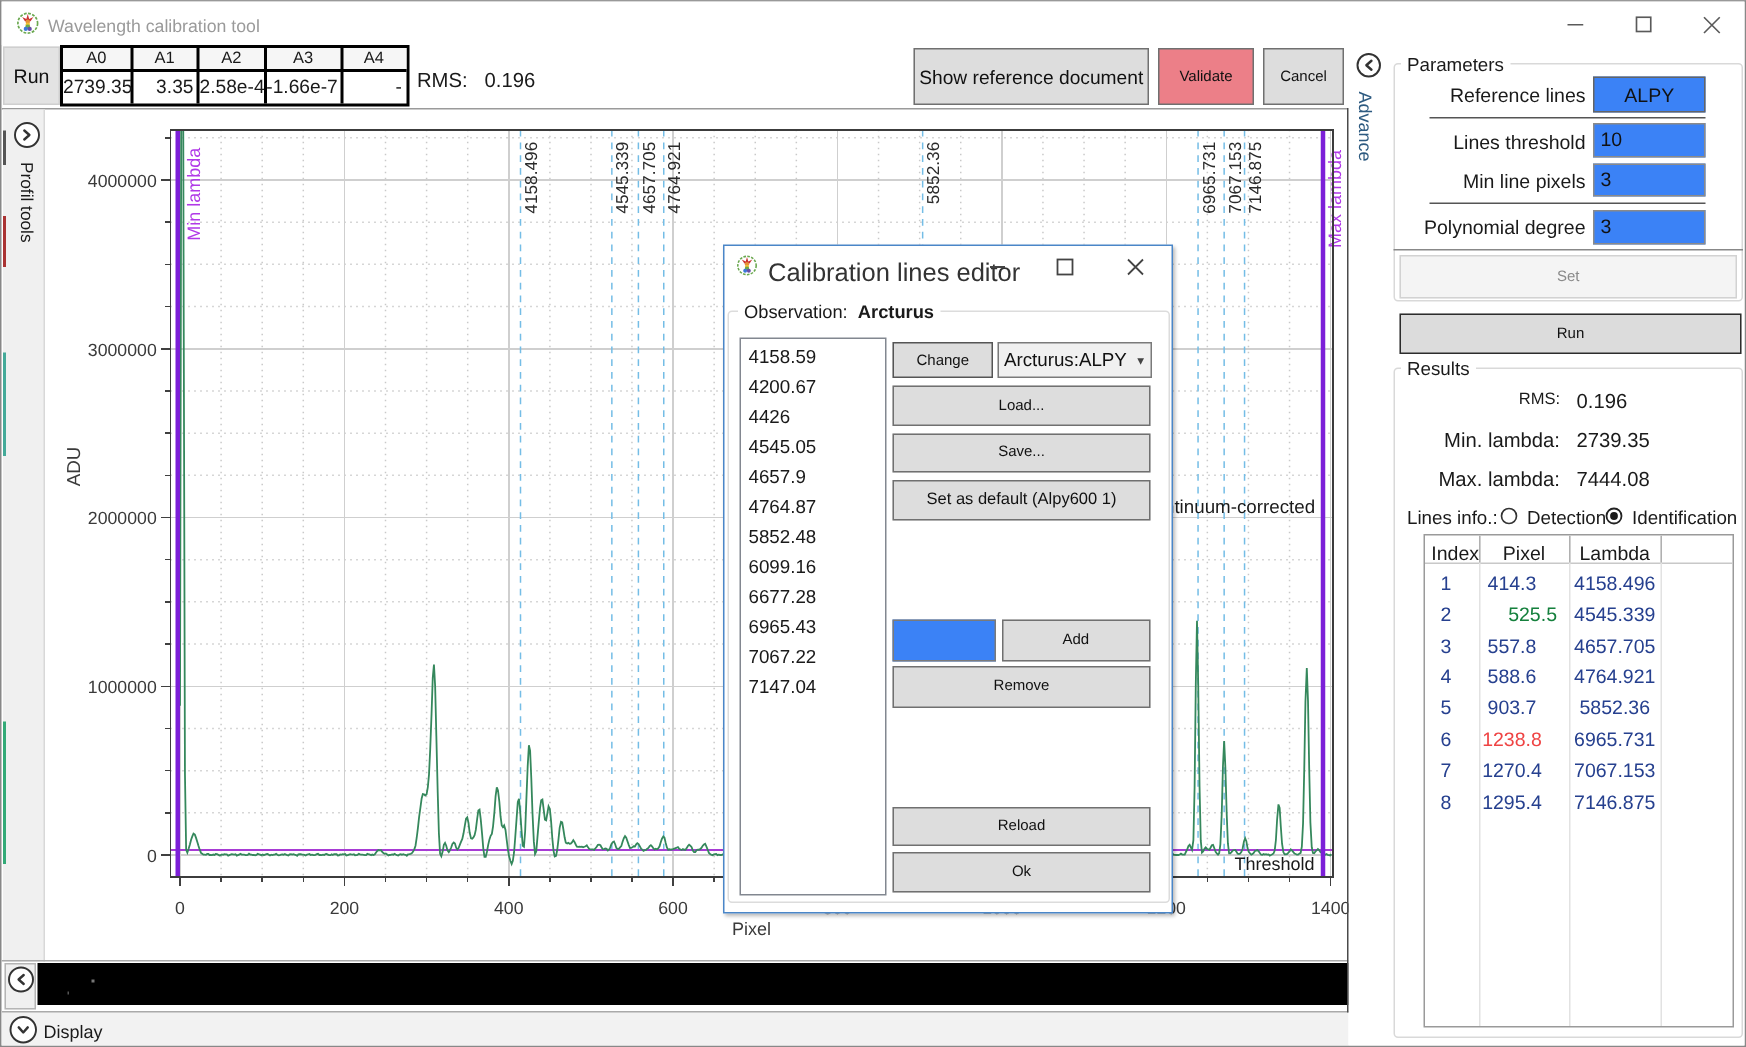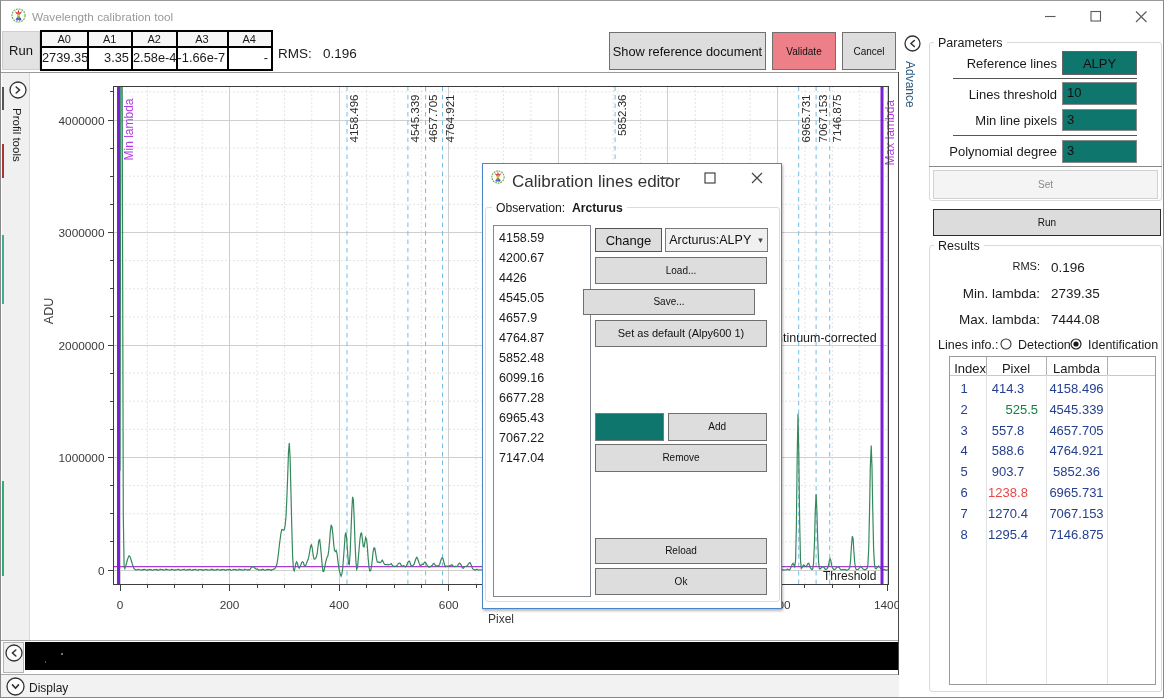--- a/index.html
+++ b/index.html
@@ -1,18 +1,18 @@
 <!DOCTYPE html>
 <html><head><meta charset="utf-8"><style>
 *{margin:0;padding:0;box-sizing:border-box}
 html,body{width:1164px;height:698px;overflow:hidden}
 body{font-family:"Liberation Sans",sans-serif;background:#fff;position:relative;border:1px solid #888;border-top:1px solid #999}
 .abs{position:absolute}
 .btn{position:absolute;background:#ddd;border:1px solid #707070;display:flex;align-items:center;justify-content:center;font-size:10px;color:#111;white-space:nowrap}
-.tb{position:absolute;background:#0f766e;border:1px solid #7a7a7a;font-size:13px;color:#111}
+.tb{position:absolute;background:#3b82f6;border:1px solid #7a7a7a;font-size:13px;color:#111}
 .gb{position:absolute;border:1px solid #d9d9d9;border-radius:3px}
 .gbl{position:absolute;background:#fff;font-size:12.5px;color:#1a1a1a;padding:0 4px}
 .lb{position:absolute;font-size:13px;color:#1a1a1a;white-space:nowrap}
 .vt{writing-mode:vertical-lr;white-space:nowrap}
 </style></head><body>
 <div class="abs" style="left:0;top:0;width:1164px;height:29px;background:#fff"></div>
 <svg style="position:absolute;left:10px;top:7px" width="15" height="15" viewBox="0 0 16 16">
 <circle cx="8" cy="8" r="7" fill="#fff" stroke="#6aa84f" stroke-width="1.2" stroke-dasharray="2 1"></circle>
 <path d="M8 1.5 L9 5 L12 3.5 L10 6.5 L6 6.5 L4 3.5 L7 5 Z" fill="#c33"></path>
 <circle cx="8" cy="7" r="1.6" fill="#e69138"></circle>
@@ -223,21 +223,21 @@
 <div class="lb" style="left:498px;top:269.6px;font-size:12.5px">4426</div>
 <div class="lb" style="left:498px;top:289.65000000000003px;font-size:12.5px">4545.05</div>
 <div class="lb" style="left:498px;top:309.70000000000005px;font-size:12.5px">4657.9</div>
 <div class="lb" style="left:498px;top:329.75000000000006px;font-size:12.5px">4764.87</div>
 <div class="lb" style="left:498px;top:349.80000000000007px;font-size:12.5px">5852.48</div>
 <div class="lb" style="left:498px;top:369.8500000000001px;font-size:12.5px">6099.16</div>
 <div class="lb" style="left:498px;top:389.9000000000001px;font-size:12.5px">6677.28</div>
 <div class="lb" style="left:498px;top:409.9500000000001px;font-size:12.5px">6965.43</div>
 <div class="lb" style="left:498px;top:430.0000000000001px;font-size:12.5px">7067.22</div>
 <div class="lb" style="left:498px;top:450.0500000000001px;font-size:12.5px">7147.04</div>
-<div class="btn" style="left:594px;top:227px;width:67px;height:24px;border-color:#555;font-size:13px">Change</div>
+<div class="btn" style="left:594px;top:227px;width:67px;height:24px;border-color:#555;font-size:10px">Change</div>
 <div class="btn" style="left:663.5px;top:227px;width:103px;height:24px;background:#f0f0f0;border-color:#7a7a7a;font-size:12.5px">Arcturus:ALPY&nbsp;&nbsp;<span style="font-size:9px;color:#444">▾</span></div>
 <div class="btn" style="left:594px;top:256px;width:172px;height:26.5px">Load...</div>
-<div class="btn" style="left:582px;top:287.5px;width:172px;height:26.5px">Save...</div>
+<div class="btn" style="left:594px;top:287.5px;width:172px;height:26.5px">Save...</div>
 <div class="btn" style="left:594px;top:319px;width:172px;height:26.5px;font-size:11px">Set as default (Alpy600 1)</div>
 <div class="tb" style="left:594px;top:411.5px;width:69px;height:28px"></div>
 <div class="btn" style="left:666.5px;top:411.5px;width:99.5px;height:28px">Add</div>
 <div class="btn" style="left:594px;top:443px;width:172px;height:27.5px">Remove</div>
 <div class="btn" style="left:594px;top:536.5px;width:172px;height:26px">Reload</div>
 <div class="btn" style="left:594px;top:566.5px;width:172px;height:27px">Ok</div>
 </body></html>

